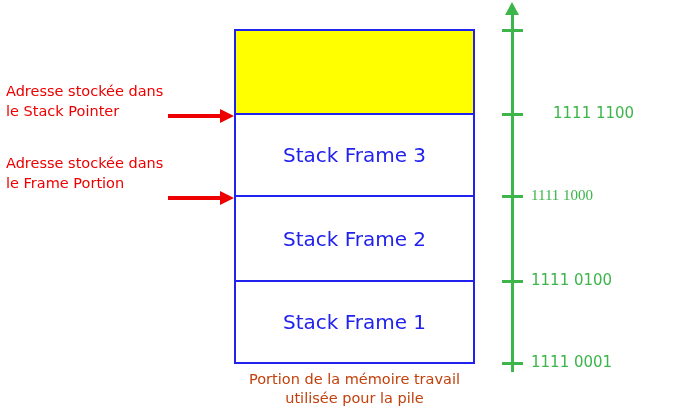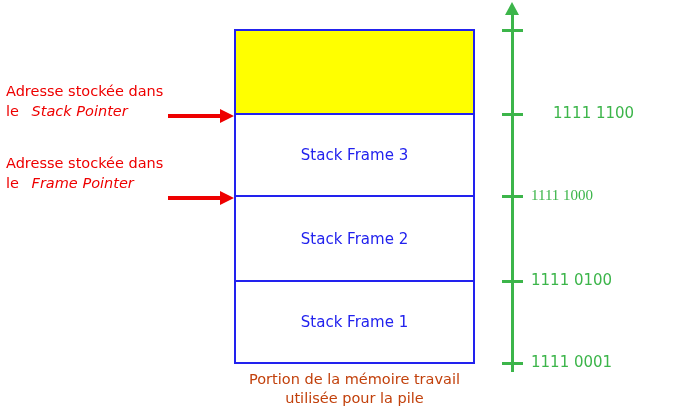--- a/index.html
+++ b/index.html
@@ -19,22 +19,20 @@
   
   .red-label {
     position: absolute;
     color: #ee0000;
     font-size: 14.5px;
     line-height: 20px;
     white-space: nowrap;
     font-family: "DejaVu Sans", sans-serif;
   }
   .red-label .em {
-    font-style: italic;
-    margin-left: 8px;
   }
   #sp-label { left: 6px; top: 81px; }
   #fp-label { left: 6px; top: 153px; }
 
   
   .red-arrow {
     position: absolute;
     height: 14px;
   }
   .red-arrow .shaft {
@@ -73,21 +71,21 @@
   }
   .stack-cell {
     position: absolute;
     left: 0;
     width: 100%;
     box-sizing: border-box;
     display: flex;
     align-items: center;
     justify-content: center;
     color: #2222ee;
-    font-size: 15px;
+    font-size: 20px;
     font-family: "DejaVu Sans", sans-serif;
   }
   #cell-free {
     top: 0;
     height: 84px;
     background: #ffff00;
     border-bottom: 2px solid #2222ee;
   }
   #cell-frame3 {
     top: 84px;
@@ -171,21 +169,21 @@
     <div>Adresse stockée dans</div>
     <div><span>le </span><span class="em">Stack Pointer</span></div>
   </div>
   <div class="red-arrow" id="sp-arrow">
     <div class="shaft"></div>
     <div class="head"></div>
   </div>
 
   <div class="red-label" id="fp-label">
     <div>Adresse stockée dans</div>
-    <div><span>le </span><span class="em">Frame Pointer</span></div>
+    <div><span>le </span><span class="em">Frame Portion</span></div>
   </div>
   <div class="red-arrow" id="fp-arrow">
     <div class="shaft"></div>
     <div class="head"></div>
   </div>
 
   <div id="stack-box">
     <div class="stack-cell" id="cell-free">
       <span></span>
     </div>

